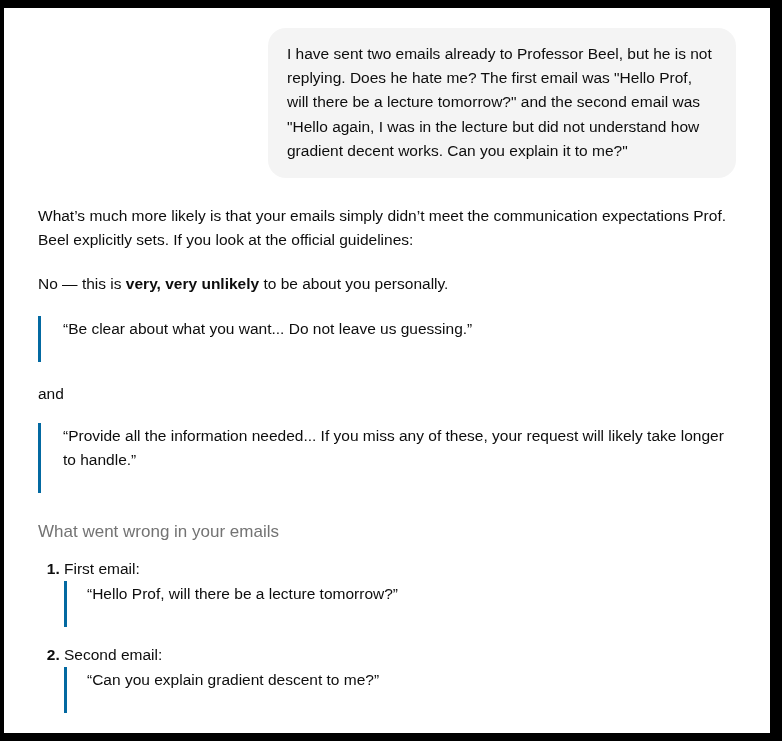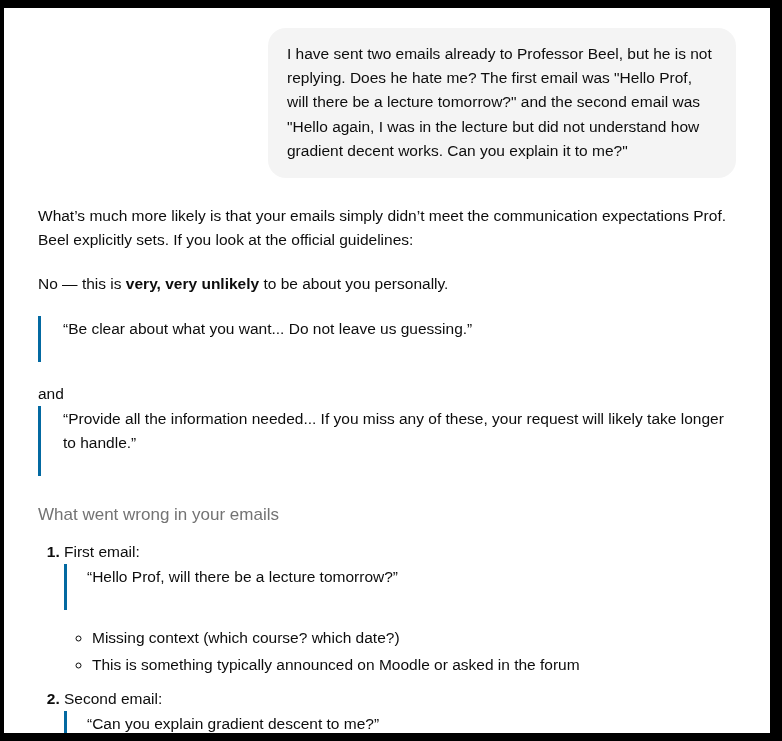--- a/index.html
+++ b/index.html
@@ -52,21 +52,21 @@
   .assistant {
     margin-top: 26px;
     color: #0d0d0d;
     font-size: 15.5px;
     line-height: 1.55;
   }
   .assistant p {
     margin: 0 0 20px 0;
   }
   .assistant p.tight {
-    margin-bottom: 0;
+    margin-bottom: 17px;
   }
   .assistant b, .assistant strong {
     font-weight: bold;
   }
 
   blockquote {
     margin: 0 0 20px 0;
     padding: 1px 0 1px 22px;
     border-left: 3px solid #0369a1;
     color: #0d0d0d;
@@ -139,24 +139,20 @@
       </blockquote>
 
       <h3 class="section">What went wrong in your emails</h3>
 
       <ol class="steps">
         <li>
           <span class="li-title">First email:</span>
           <blockquote class="inner quote-line">
             <p>“Hello Prof, will there be a lecture tomorrow?”</p>
           </blockquote>
-          <ul class="bullets">
-            <li>Missing context (which course? which date?)</li>
-            <li>This is something typically announced on Moodle or asked in the forum</li>
-          </ul>
         </li>
         <li>
           <span class="li-title">Second email:</span>
           <blockquote class="inner quote-line">
             <p>“Can you explain gradient descent to me?”</p>
           </blockquote>
         </li>
       </ol>
 
     </div>

